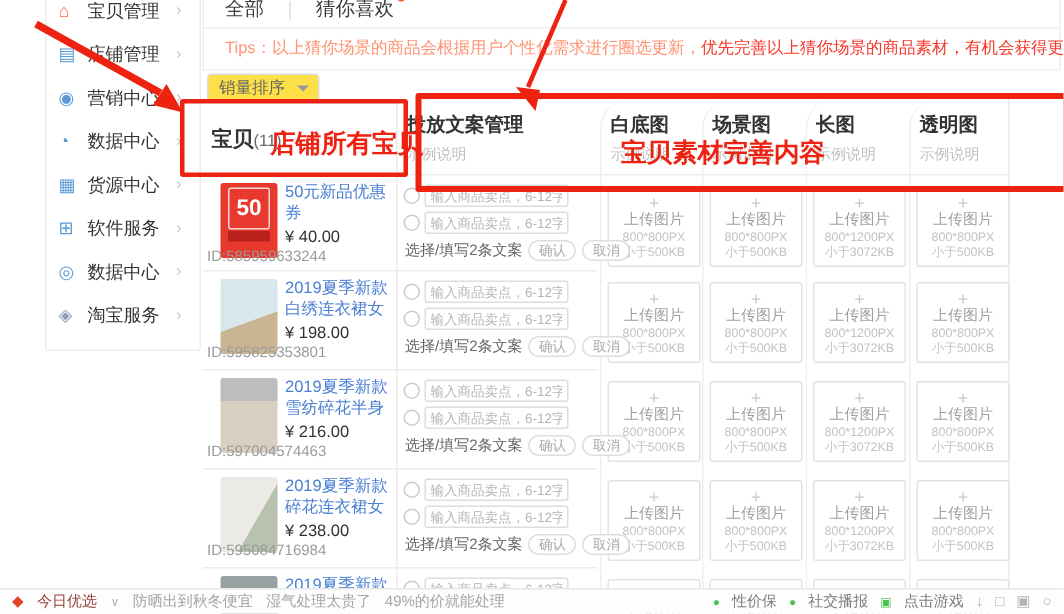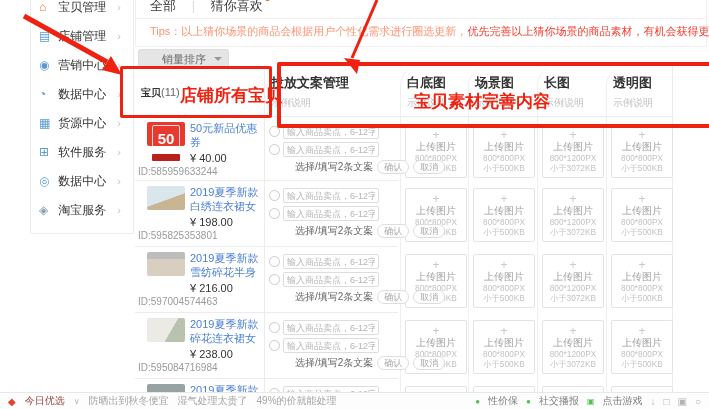--- a/index.html
+++ b/index.html
@@ -22,64 +22,64 @@
   #tabs{height:25px;line-height:25px;border-bottom:1px solid #f0f0f0;padding-left:14px;font-size:13px;color:#3a3a3a;}
   #tabs .tab{display:inline-block;margin-right:0;cursor:pointer;}
   #tabs .sep{color:#e0e0e0;margin:0 12px;}
   #tabs .tab-wrap{position:relative;display:inline-block;}
   #tabs .dot{position:absolute;right:-7px;top:3px;width:5px;height:5px;border-radius:50%;background:#ff5622;}
   #tips{padding:5px 0 0 14px;font-size:11px;white-space:nowrap;}
   #tips .t-n{color:#ff9372;}
   #tips .t-e{color:#f5392b;}
   
   #sort-select{position:absolute;left:138px;top:49px;width:66px;height:18px;
-    border:1px solid #ddd;border-radius:3px;background:#e5e5e5;font-size:11px;color:#666;
-    line-height:18px;padding-left:23px;cursor:pointer;}
+    border:1px solid #ddd;border-radius:3px;background:#fde047;font-size:11px;color:#666;
+    line-height:18px;padding-left:7px;cursor:pointer;}
   #sort-select .caret{position:absolute;right:6px;top:7px;width:0;height:0;
     border-left:4px solid transparent;border-right:4px solid transparent;border-top:4px solid #999;}
   
   #table{position:absolute;left:135px;top:66px;width:571px;height:343px;overflow:hidden;background:#fff;}
   .hline{position:absolute;height:1px;background:#ececec;}
   .vline{position:absolute;width:1px;background:#ececec;}
   .hcell-title{font-size:13px;font-weight:bold;color:#333;}
   .hcell-sub{font-size:10px;color:#bfbfbf;margin-top:4px;cursor:pointer;}
   #h-product{position:absolute;left:6px;top:18px;font-size:13px;color:#333;white-space:nowrap;}
-  #h-product .hb{font-weight:bold;font-size:10px;}
+  #h-product .hb{font-weight:bold;font-size:14px;}
   #h-product .hc{font-size:11px;color:#666;}
   #h-copy{position:absolute;left:136px;top:8px;}
   .icol{position:absolute;top:0;height:343px;border-left:1px solid #efefef;border-radius:20px;}
   .icol .ihead{margin:8px 0 0 6px;}
   .ucell{position:absolute;left:4px;width:60px;height:52px;border:1px solid #e3e3e3;
     border-radius:2px;background:#fff;text-align:center;cursor:pointer;}
   .ucell .plus{font-size:12px;color:#c9c9c9;line-height:12px;margin-top:4px;}
   .ucell .ulab{font-size:10px;color:#9f9f9f;line-height:12px;}
   .ucell .usize{font-size:9px;color:#c3c3c3;line-height:10px;transform:scale(.92);}
   .prow{position:absolute;left:0;width:263px;height:64px;}
-  .thumb{position:absolute;left:12px;top:6px;width:38px;height:24px;border-radius:2px;}
+  .thumb{position:absolute;left:12px;top:6px;width:38px;height:50px;border-radius:2px;}
   .t2{background:linear-gradient(160deg,#d9e7ec 55%,#c9b593 56%);}
   .t3{background:linear-gradient(180deg,#bdbdbd 30%,#d9cfc0 31%);}
   .t4{background:linear-gradient(120deg,#eceae5 60%,#b9c2ae 61%);}
   .t5{background:linear-gradient(180deg,#96a3a2 40%,#5d6b68 41%);}
   .coupon{background:#e8392f;color:#fff;text-align:center;}
   .coupon .c50{font-size:15px;font-weight:bold;line-height:26px;border:1px solid rgba(255,255,255,.8);margin:3px 5px 0;border-radius:2px;}
   .coupon .cband{height:7px;margin:1px 5px 0;background:#b8211c;border-radius:1px;}
   .pinfo{position:absolute;left:55px;top:5px;width:74px;}
   .ptitle{font-size:11px;line-height:14px;color:#4a7fd4;max-height:28px;overflow:hidden;
     cursor:pointer;text-decoration:none;display:block;}
   .pprice{font-size:11px;color:#333;margin-top:3px;}
   .rid{position:absolute;left:3px;top:50px;font-size:10px;color:#9a9a9a;white-space:nowrap;}
   
   .ccell{position:absolute;left:130px;top:0;width:133px;height:64px;}
   .crow{position:absolute;left:4px;height:15px;}
   .cbx{display:inline-block;width:9px;height:9px;border:1px solid #ccc;border-radius:50%;
     vertical-align:middle;margin-right:3px;background:#fff;cursor:pointer;}
   .cinput{width:88px;height:13px;border:1px solid #ddd;border-radius:2px;font-size:9px;
     color:#555;padding:0 3px;vertical-align:middle;font-family:"Liberation Sans","DejaVu Sans",sans-serif;}
   .cinput::placeholder{color:#b5b5b5;}
-  .cnote{position:absolute;left:5px;top:44px;font-size:10px;color:#666;white-space:nowrap;margin-left:25px;}
+  .cnote{position:absolute;left:5px;top:44px;font-size:10px;color:#666;white-space:nowrap;}
   .cbtn{display:inline-block;border:1px solid #ddd;border-radius:8px;color:#aaa;
     font-size:9px;line-height:12px;padding:0 6px;margin-left:4px;background:#fff;cursor:pointer;}
   
   .ann-rect{position:absolute;border:3px solid #ee2211;border-radius:2px;z-index:40;pointer-events:none;}
   #rect2{border-width:4px;}
   .ann-text{position:absolute;color:#ee2211;font-weight:bold;font-size:17px;z-index:41;pointer-events:none;white-space:nowrap;}
   #overlay-svg{position:absolute;left:0;top:0;z-index:42;pointer-events:none;}
   
   #statusbar{position:absolute;left:0;bottom:0;width:709px;height:17px;background:#fdfdfd;
     border-top:1px solid #e8e8e8;z-index:60;display:flex;align-items:center;

